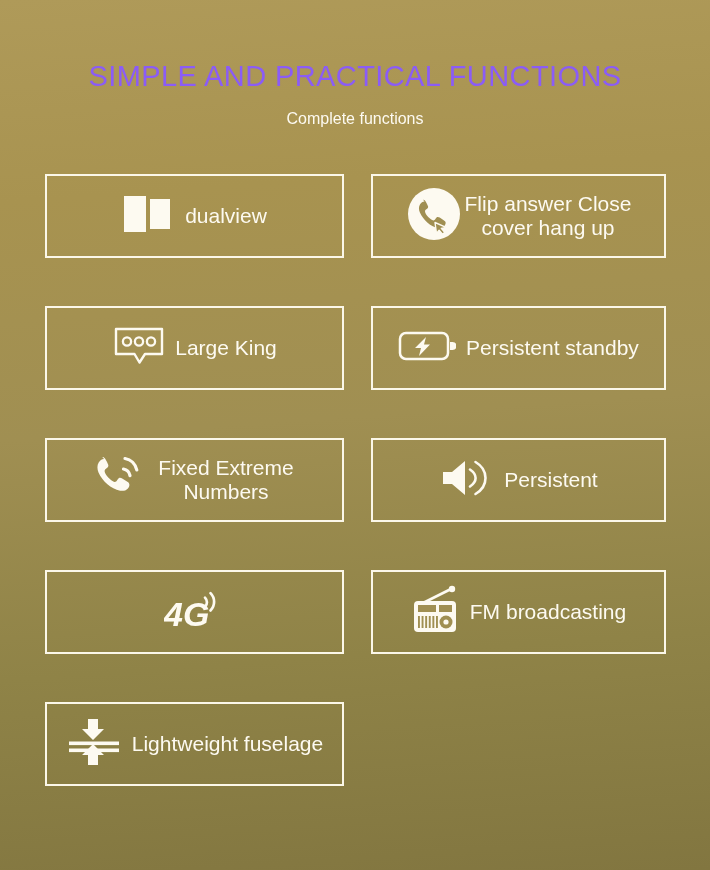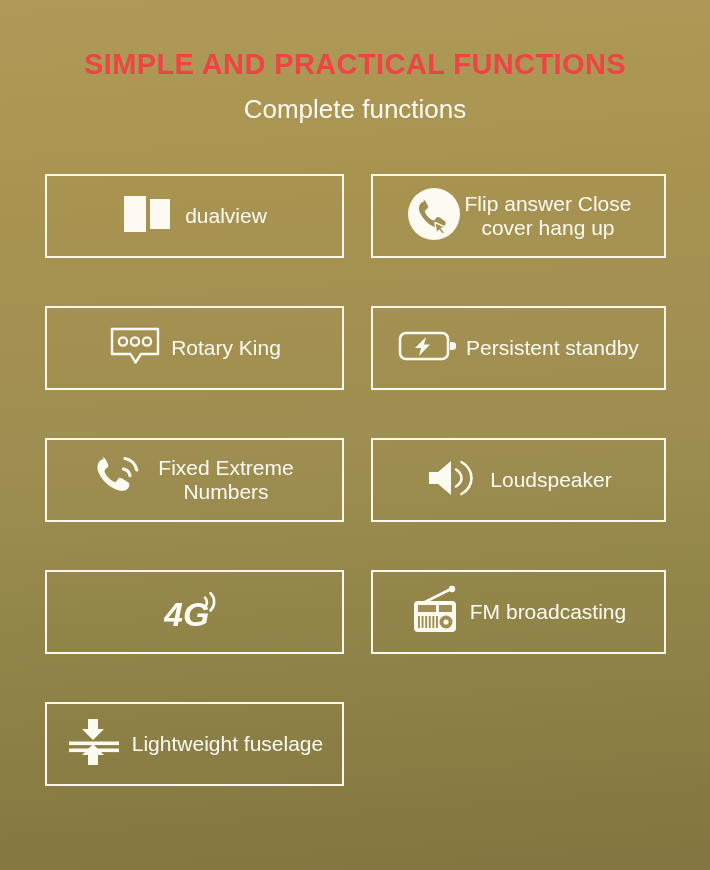--- a/index.html
+++ b/index.html
@@ -25,26 +25,26 @@
 
   
   .header {
     padding-top: 44px;
     text-align: center;
   }
   .header .title {
     font-size: 29px;
     letter-spacing: 0.4px;
     line-height: 1.1;
-    color: #ef4444;
-    font-weight: 700;
-    margin: 5px;
+    color: #8b5cf6;
+    font-weight: 400;
+    margin: 17px;
   }
   .header .subtitle {
-    font-size: 26px;
+    font-size: 16px;
     line-height: 1.1;
     margin-top: 14px;
     color: #fdfaf1;
     font-weight: 400;
   }
 
   
   .grid {
     position: absolute;
     left: 45px;
@@ -131,21 +131,21 @@
     <div class="card">
       <div class="card-inner">
         <span class="icon">
           <svg width="54" height="46" viewBox="0 0 54 46">
             <path d="M4 6h46v25H33l-5.5 8.5L22.5 31H4z" fill="none" stroke="#fdfaf1" stroke-width="2.4" stroke-linejoin="round"></path>
             <circle cx="15" cy="18.5" r="4.1" fill="none" stroke="#fdfaf1" stroke-width="2.3"></circle>
             <circle cx="27" cy="18.5" r="4.1" fill="none" stroke="#fdfaf1" stroke-width="2.3"></circle>
             <circle cx="39" cy="18.5" r="4.1" fill="none" stroke="#fdfaf1" stroke-width="2.3"></circle>
           </svg>
         </span>
-        <span class="label single">Rotary King</span>
+        <span class="label single">Large King</span>
       </div>
     </div>
 
 
     <div class="card tight">
       <div class="card-inner">
         <span class="icon">
           <svg width="58" height="36" viewBox="0 0 58 36">
             <rect x="2" y="5" width="48" height="26" rx="6" fill="none" stroke="#fdfaf1" stroke-width="2.5"></rect>
             <path d="M52 14h2.5a2.5 2.5 0 0 1 0 8H52z" fill="#fdfaf1"></path>
@@ -172,21 +172,21 @@
 
     <div class="card">
       <div class="card-inner">
         <span class="icon">
           <svg width="56" height="46" viewBox="0 0 56 46">
             <path d="M4 17h9l13-11v34l-13-11H4z" fill="#fdfaf1"></path>
             <path d="M31 14.5c3.6 2.5 5.6 5.5 5.6 8.5s-2 6-5.6 8.5" fill="none" stroke="#fdfaf1" stroke-width="2.6" stroke-linecap="round"></path>
             <path d="M36.5 7c6.5 3.8 10 9.6 10 16s-3.5 12.2-10 16" fill="none" stroke="#fdfaf1" stroke-width="2.6" stroke-linecap="round"></path>
           </svg>
         </span>
-        <span class="label single">Loudspeaker</span>
+        <span class="label single">Persistent</span>
       </div>
     </div>
 
     <div class="card gap-sm">
       <div class="card-inner">
         <span class="icon">
           <svg width="62" height="48" viewBox="0 0 62 48">
             <text x="0" y="40" font-family="Liberation Sans, sans-serif" font-size="34" font-weight="bold" font-style="italic" fill="#fdfaf1">4G</text>
             <path d="M41 21c2.6-2.6 2.6-6.8 0-9.4" fill="none" stroke="#fdfaf1" stroke-width="2.7" stroke-linecap="round"></path>
             <path d="M46.5 24.5c4.8-4.8 4.8-12.6 0-17.4" fill="none" stroke="#fdfaf1" stroke-width="2.7" stroke-linecap="round"></path>

